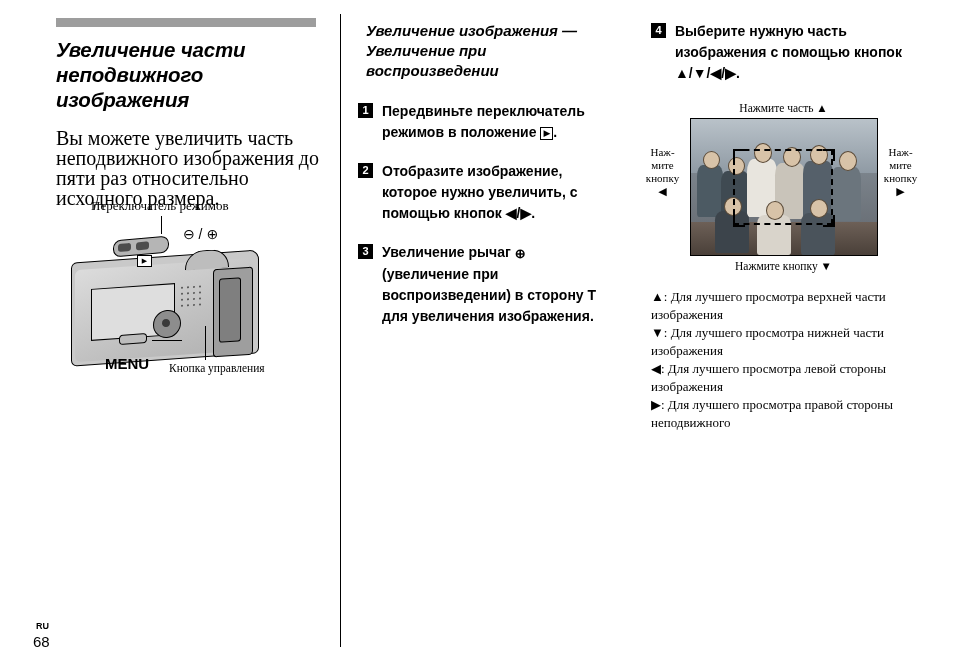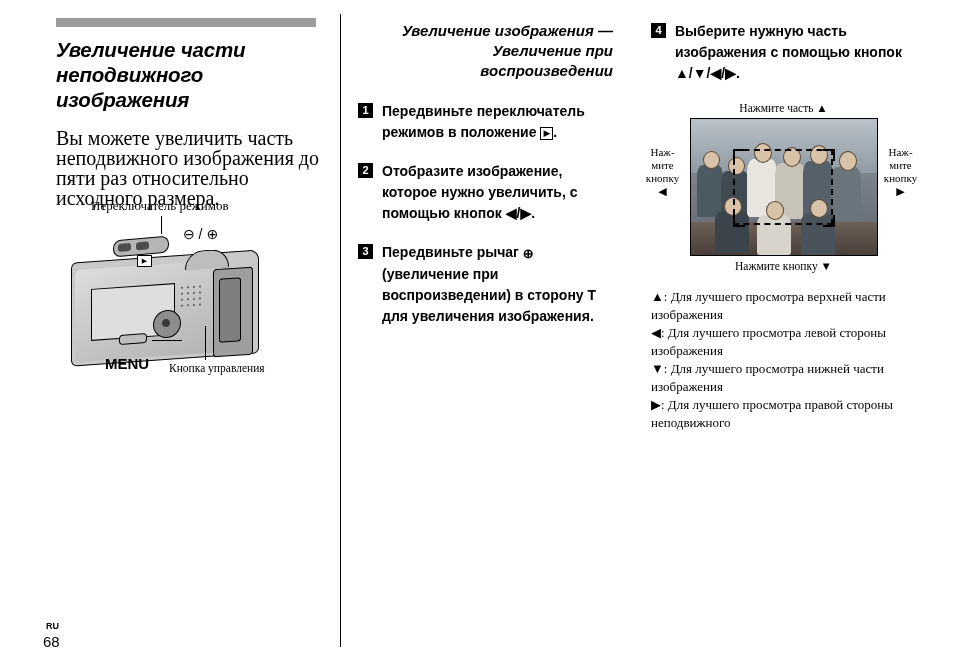--- a/index.html
+++ b/index.html
@@ -283,22 +283,21 @@
     left: 358px;
     top: 21px;
     width: 255px;
   }
   h2.sub-title {
     font-family: "Liberation Sans", sans-serif;
     font-weight: bold;
     font-style: italic;
     font-size: 15px;
     line-height: 20px;
-    margin: 0 0 20px 0;
-    text-align: right;
+    margin: 0 0 20px 8px;
   }
   .step {
     position: relative;
     margin: 0 0 18px 0;
     padding-left: 24px;
     font-family: "Liberation Sans", sans-serif;
     font-weight: bold;
     font-size: 14px;
     line-height: 21px;
   }
@@ -415,21 +414,21 @@
     margin-top: 16px;
     font-family: "Liberation Serif", serif;
     font-size: 13px;
     line-height: 18px;
   }
   .notes div { margin: 0; }
 
   
   .footer {
     position: absolute;
-    left: 43px;
+    left: 33px;
     bottom: 18px;
     width: 80px;
   }
   .footer .ru {
     font-family: "Liberation Sans", sans-serif;
     font-size: 9px;
     font-weight: bold;
     margin-left: 3px;
   }
   .footer .pg {
@@ -511,21 +510,21 @@
     </div>
 
     <div class="step">
       <span class="num">2</span>
       <span>Отобразите изображение, которое нужно увеличить, с помощью кнопок</span>
       <span>◀/▶</span><span>.</span>
     </div>
 
     <div class="step">
       <span class="num">3</span>
-      <span>Передвиньте рычаг</span>
+      <span>Увеличение рычаг</span>
       <span class="zoom-glyph">⊕</span>
       <span>(увеличение при воспроизведении) в сторону T для увеличения изображения.</span>
     </div>
   </div>
 
   <div class="col-right">
     <div class="step">
       <span class="num">4</span>
       <span>Выберите нужную часть изображения с помощью кнопок ▲/▼/◀/▶.</span>
     </div>
@@ -573,22 +572,22 @@
       </div>
 
       <div class="side-label label-left">Наж-мите кнопку ◀</div>
       <div class="side-label label-right">Наж-мите кнопку ▶</div>
 
       <div class="cap-bottom">Нажмите кнопку ▼</div>
     </div>
 
     <div class="notes">
       <div>▲: Для лучшего просмотра верхней части изображения</div>
+      <div>▼: Для лучшего просмотра нижней части изображения</div>
       <div>◀: Для лучшего просмотра левой стороны изображения</div>
-      <div>▼: Для лучшего просмотра нижней части изображения</div>
       <div>▶: Для лучшего просмотра правой стороны неподвижного</div>
     </div>
   </div>
 
   <div class="footer">
     <div class="ru">RU</div>
     <div class="pg">68</div>
   </div>
 
 </div>

